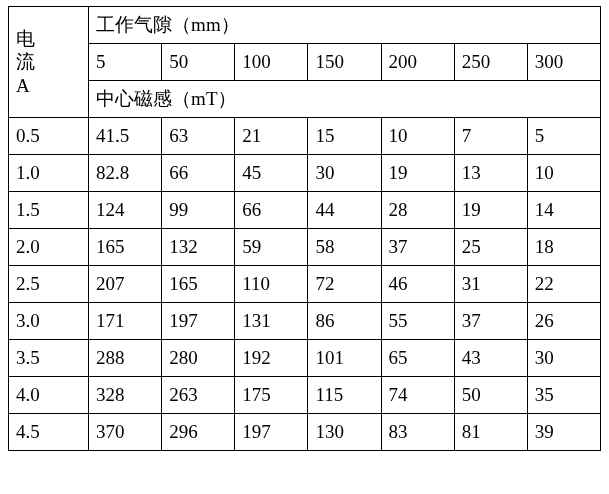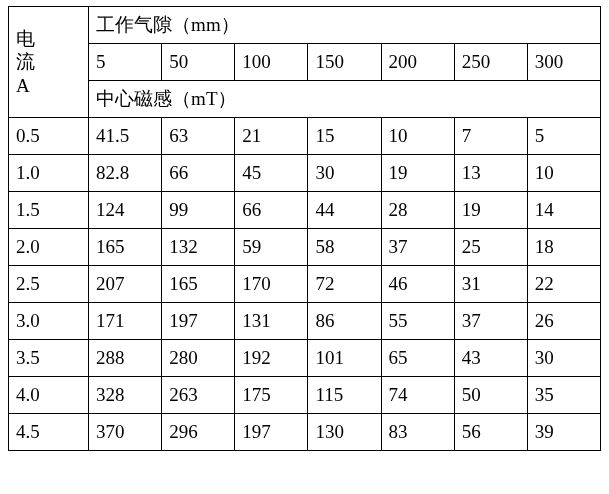--- a/index.html
+++ b/index.html
@@ -136,21 +136,21 @@
         <td>59</td>
         <td>58</td>
         <td>37</td>
         <td>25</td>
         <td>18</td>
       </tr>
       <tr>
         <td class="cur-val">2.5</td>
         <td>207</td>
         <td>165</td>
-        <td>170</td>
+        <td>110</td>
         <td>72</td>
         <td>46</td>
         <td>31</td>
         <td>22</td>
       </tr>
       <tr>
         <td class="cur-val">3.0</td>
         <td>171</td>
         <td>197</td>
         <td>131</td>
@@ -179,18 +179,18 @@
         <td>50</td>
         <td>35</td>
       </tr>
       <tr>
         <td class="cur-val">4.5</td>
         <td>370</td>
         <td>296</td>
         <td>197</td>
         <td>130</td>
         <td>83</td>
-        <td>56</td>
+        <td>81</td>
         <td>39</td>
       </tr>
     </tbody>
   </table>
 </div>
 
 </body></html>

